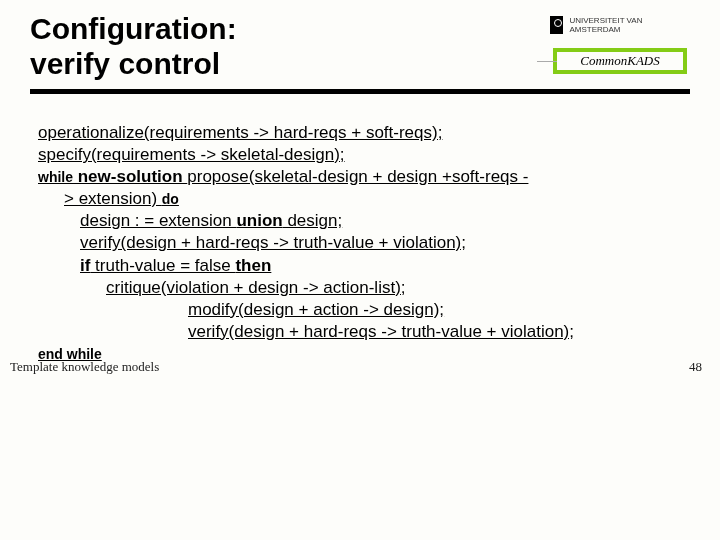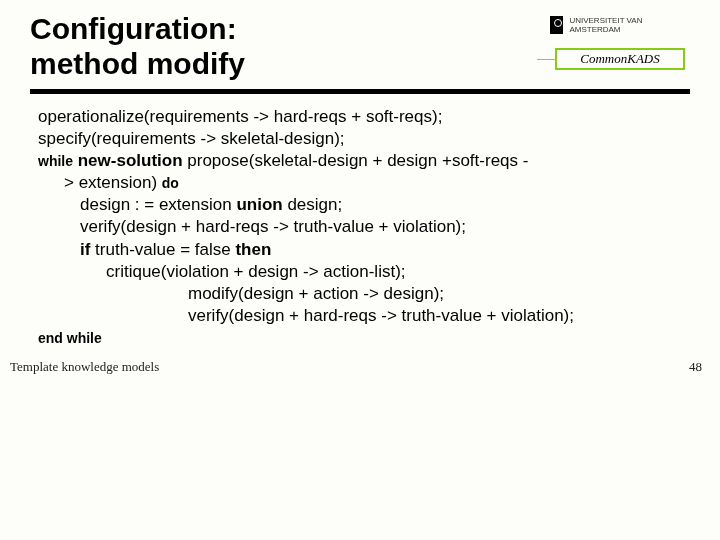--- a/index.html
+++ b/index.html
@@ -56,42 +56,43 @@
     left:4px; top:3px;
     width:6px; height:6px;
     border:1px solid #fff;
     border-radius:50%;
   }
   .logo-ck {
     font-family: "Times New Roman", serif;
     font-style: italic;
     font-size: 13px;
     color: #000;
-    border: 2px solid #84cc16;
+    border: 4px solid #84cc16;
     padding: 1px 23px;
     position: relative;
   }
   .logo-ck::before {
     content: "";
     position: absolute;
     right: 100%;
     top: 50%;
     width: 20px;
     border-top: 1px solid #aaa;
   }
   .rule {
     height: 5px;
     background: #000;
     margin: 8px 30px 0 30px;
   }
   .body {
-    padding: 12px 38px 0 38px;
+    padding: 28px 38px 0 38px;
     font-size: 17px;
     color: #000;
     line-height: 1.3;
+    text-decoration: underline;
   }
   .ln { white-space: normal; }
   .bold { font-weight: bold; }
   .big { font-size: 14px; font-weight: bold; }
   .ind1 { padding-left: 26px; }
   .ind2 { padding-left: 42px; }
   .ind3 { padding-left: 68px; }
   .ind4 { padding-left: 150px; }
   .footer {
     position: absolute;
@@ -107,21 +108,21 @@
   }
 </style>
 </head>
 <body>
 
 <div class="slide">
 
   <div class="header">
     <div class="title">
       <span>Configuration:</span><br>
-      <span>method modify</span>
+      <span>verify control</span>
     </div>
     <div class="logos">
       <div class="logo-uva">
         <div class="uva-mark"></div>
         <span>UNIVERSITEIT VAN AMSTERDAM</span>
       </div>
       <div class="logo-ck">
         <span>CommonKADS</span>
       </div>
     </div>

